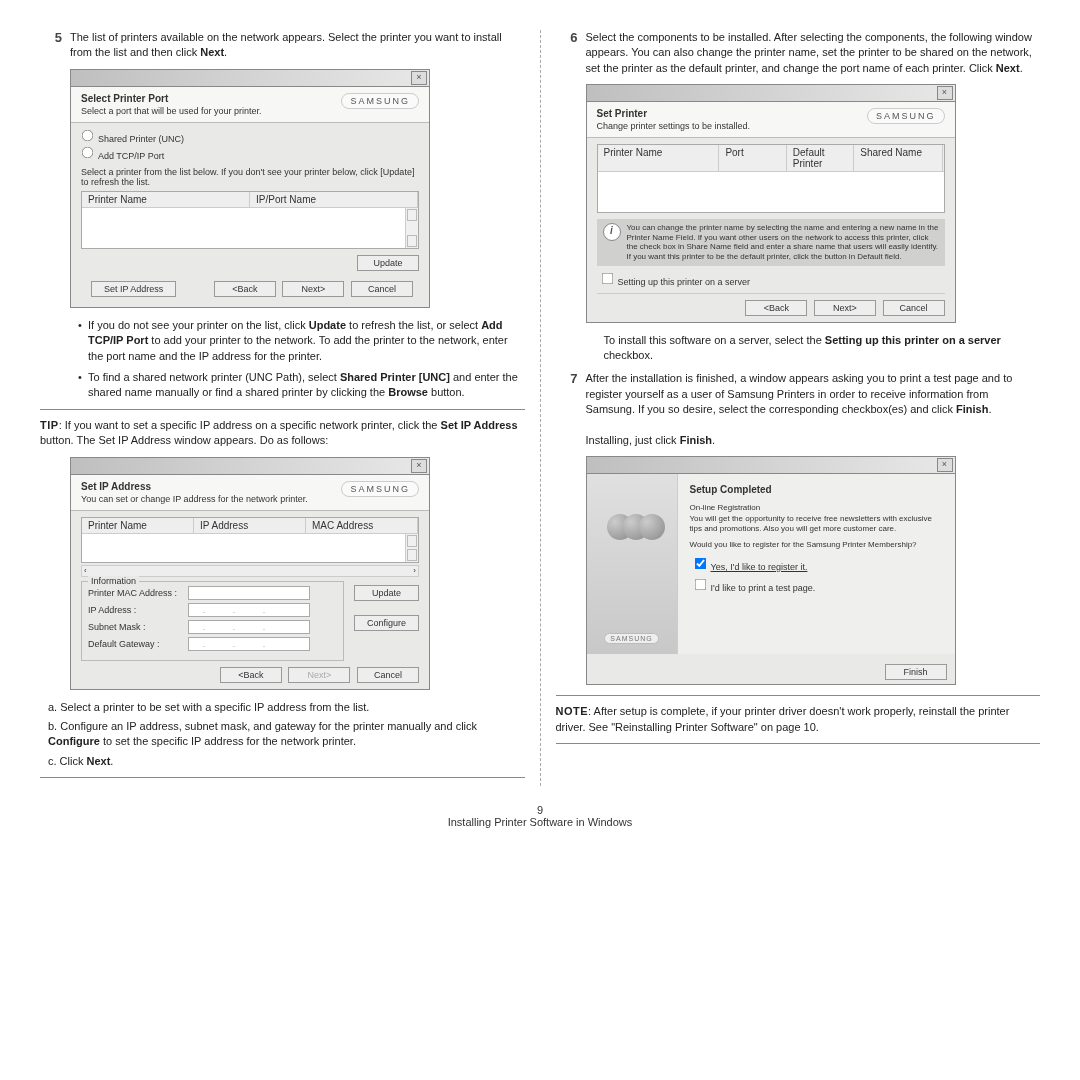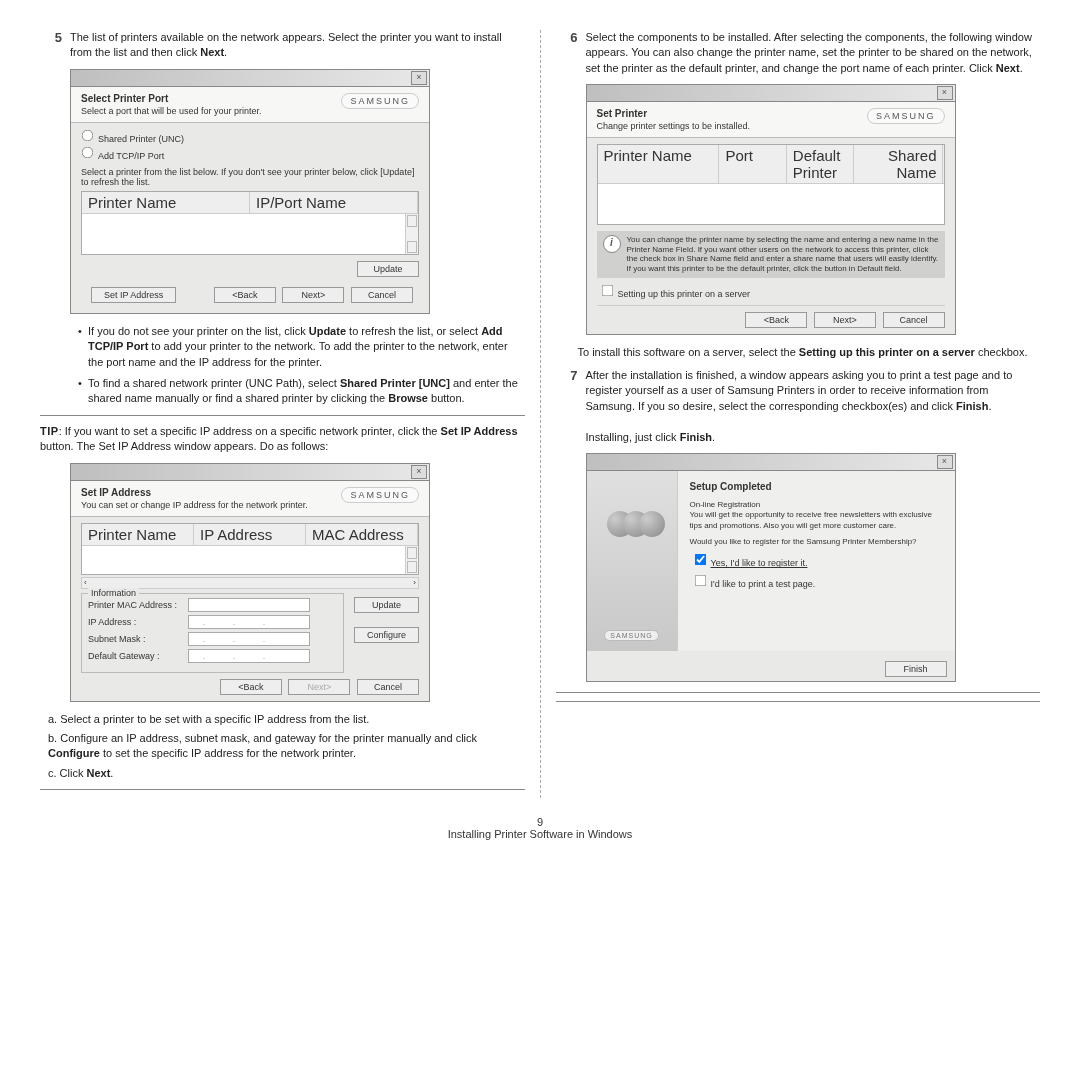--- a/index.html
+++ b/index.html
@@ -33,21 +33,21 @@
     font-size: 13px;
     color: #444;
     text-align: right;
     padding-right: 8px;
   }
   .step-body {
     flex: 1;
     line-height: 1.4;
   }
   .indent {
-    margin-left: 22px;
+    margin-left: 48px;
   }
   .bullet-list {
     margin: 6px 0 6px 38px;
     padding: 0;
   }
   .bullet-list li {
     list-style: none;
     position: relative;
     padding-left: 10px;
     margin-bottom: 6px;
@@ -135,21 +135,21 @@
   }
   .listbox-head {
     display: flex;
     border-bottom: 1px solid #ccc;
     background: #eee;
   }
   .listbox-head > div {
     padding: 2px 6px;
     border-right: 1px solid #ccc;
     flex: 1;
-    font-size: 15px;
+    font-size: 10px;
   }
   .listbox-body {
     flex: 1;
     display:flex;
   }
   .listbox-body .content { flex:1; min-height:40px;}
   .scroll-col {
     width: 12px;
     border-left: 1px solid #ccc;
     background: #f0f0f0;
@@ -398,21 +398,21 @@
           <span class="title">Set Printer</span>
           <span>Change printer settings to be installed.</span>
           <span class="brand">SAMSUNG</span>
         </div>
         <div class="dlg-body">
           <div class="listbox" style="min-height:46px;">
             <div class="listbox-head">
               <div style="flex:2;">Printer Name</div>
               <div>Port</div>
               <div>Default Printer</div>
-              <div style="flex:1.4;text-align:right;">Shared Name</div>
+              <div style="flex:1.4;">Shared Name</div>
             </div>
             <div class="listbox-body">
                 <div class="content"></div>
               </div>
           </div>
           <div class="infoband">
             <div class="i-icon">i</div>
             <div>You can change the printer name by selecting the name and entering a new name in the Printer Name Field. If you want other users on the network to access this printer, click the check box in Share Name field and enter a share name that users will easily identify. If you want this printer to be the default printer, click the button in Default field.</div>
           </div>
           <div class="check-row"><input type="checkbox" style=""><span>Setting up this printer on a server</span></div>
@@ -453,20 +453,23 @@
             <p>Would you like to register for the Samsung Printer Membership?</p>
             <div class="check-row"><input type="checkbox" checked="" style=""><span style="text-decoration:underline;">Yes, I'd like to register it.</span></div>
             <div class="check-row"><input type="checkbox" style=""><span>I'd like to print a test page.</span></div>
           </div>
         </div>
         <div class="btnrow" style="padding:4px 8px;"><span class="btn">Finish</span></div>
       </div>
     </div>
 
     <hr class="hr">
+    <div style="line-height:1.4;">
+      <b class="smallcaps">NOTE</b><span>: After setup is complete, if your printer driver doesn't work properly, reinstall the printer driver. See "Reinstalling Printer Software" on page 10.</span>
+    </div>
     <hr class="hr">
   </div>
 </div>
 
 <div class="footer">
   <div>9</div>
   <div>Installing Printer Software in Windows</div>
 </div>
 
 </body></html>

